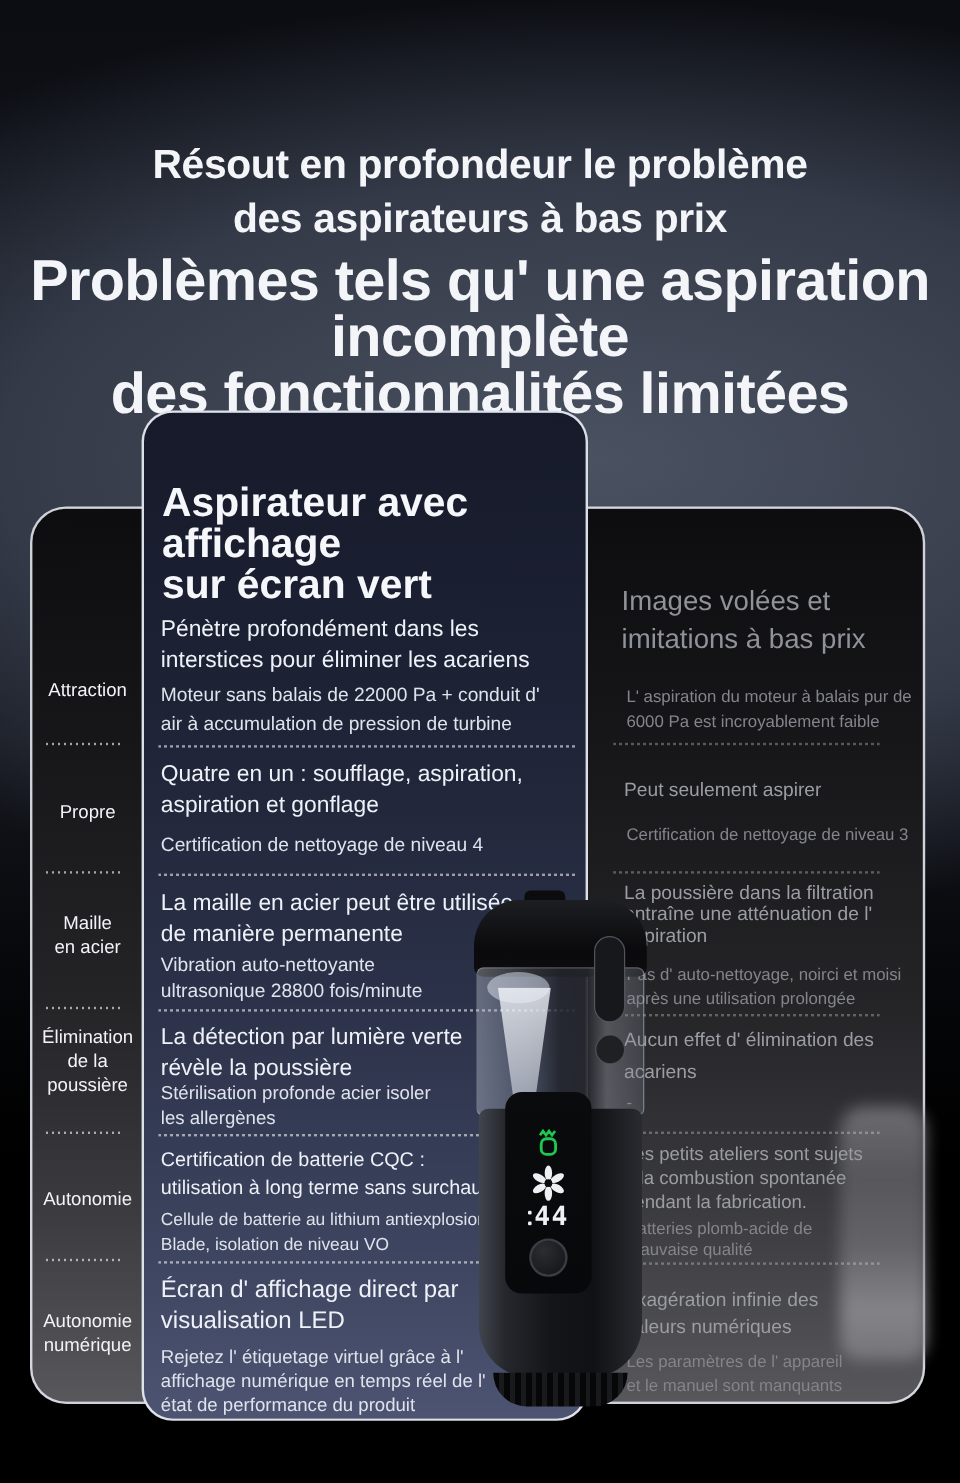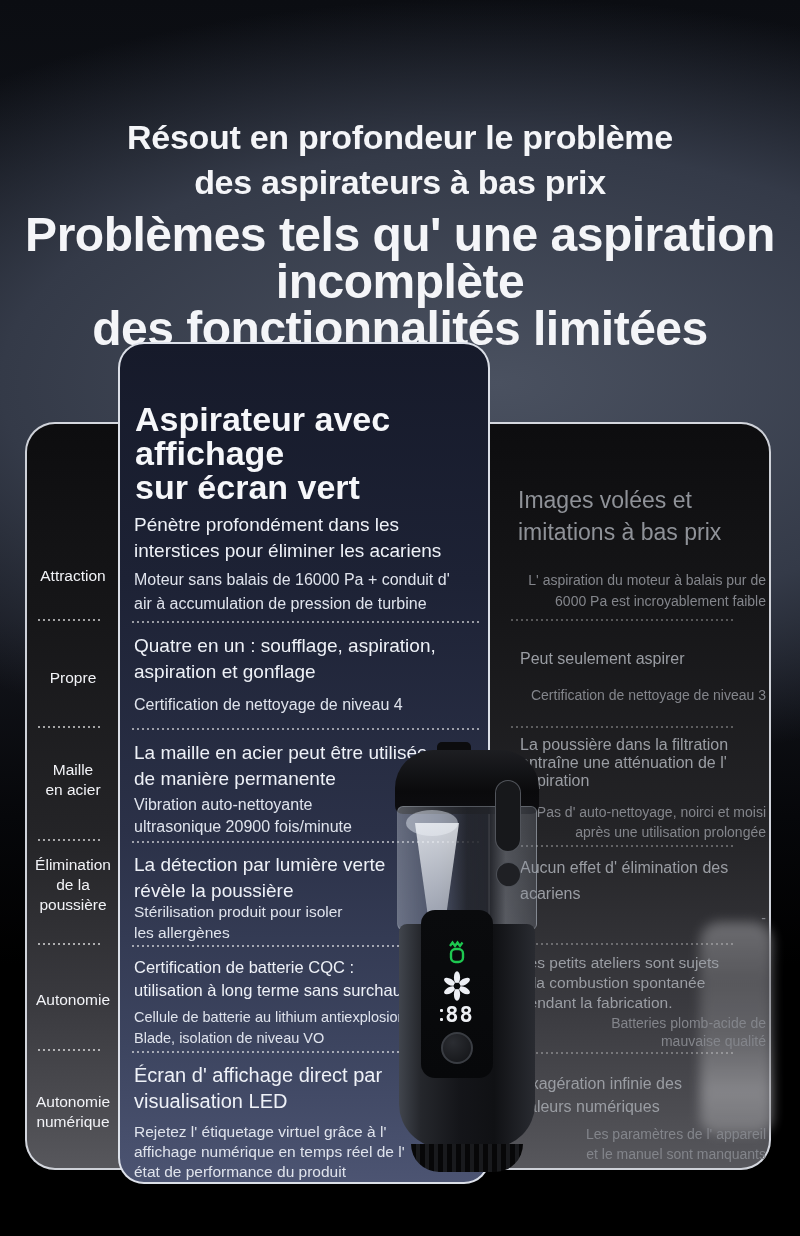--- a/index.html
+++ b/index.html
@@ -32,21 +32,21 @@
   .ctitle{position:absolute;left:15px;top:58px;width:345px;color:#f6f7fa;
       font-size:34px;line-height:34px;font-weight:700;}
   .cs{position:absolute;left:14px;width:352px;color:#eef1f7;font-size:19px;line-height:26px;}
   .cd{position:absolute;left:14px;width:352px;color:#dfe3ec;font-size:16px;line-height:24px;}
   .cdots{position:absolute;left:12px;width:348px;height:2px;
       background-image:repeating-linear-gradient(90deg,rgba(255,255,255,.55) 0 2px,transparent 2px 5px);}
   
   .rtitle{position:absolute;left:518px;top:444px;width:256px;color:#8f9298;
       font-size:23px;line-height:32px;z-index:2;margin-top:40px;}
   .rs{position:absolute;left:520px;width:248px;color:#9a9da3;font-size:16px;line-height:22px;z-index:2;}
-  .rd{position:absolute;left:522px;width:244px;color:#83858b;font-size:14px;line-height:21px;z-index:2;text-align:right;}
+  .rd{position:absolute;left:522px;width:244px;color:#83858b;font-size:14px;line-height:21px;z-index:2;}
   .rdots{position:absolute;left:511px;width:222px;height:2px;z-index:2;
       background-image:repeating-linear-gradient(90deg,rgba(255,255,255,.28) 0 2px,transparent 2px 5px);}
   
   .ghost{position:absolute;left:700px;top:922px;width:72px;height:212px;z-index:2;
       border-radius:20px 20px 16px 16px;filter:blur(6px);opacity:.85;
       background:linear-gradient(180deg,#77777b 0%,#5d5d61 28%,#6b6b6f 55%,#8f8f93 80%,#7c7c80 100%);}
   
   .vac{position:absolute;left:395px;top:742px;width:144px;height:432px;z-index:5;}
   .vac-nub{position:absolute;left:42px;top:0;width:34px;height:16px;background:#0c0c0e;border-radius:5px 5px 0 0;}
   .vac-cap{position:absolute;left:0;top:8px;width:144px;height:64px;border-radius:38px 38px 8px 8px;
@@ -108,38 +108,38 @@
   <div class="sdots" style="top:1049px"></div>
   <div class="slabel t" style="top:1092px">Autonomie
 numérique</div>
 
   <div class="card">
     <div class="ctitle t">Aspirateur avec affichage
 sur écran vert</div>
 
     <div class="cs t" style="top:168px">Pénètre profondément dans les
 interstices pour éliminer les acariens</div>
-    <div class="cd t" style="top:224px">Moteur sans balais de 16000 Pa + conduit d'
+    <div class="cd t" style="top:224px">Moteur sans balais de 22000 Pa + conduit d'
 air à accumulation de pression de turbine</div>
     <div class="cdots" style="top:277px"></div>
 
     <div class="cs t" style="top:289px">Quatre en un : soufflage, aspiration,
 aspiration et gonflage</div>
     <div class="cd t" style="top:349px">Certification de nettoyage de niveau 4</div>
     <div class="cdots" style="top:384px"></div>
 
     <div class="cs t" style="top:396px">La maille en acier peut être utilisée
 de manière permanente</div>
     <div class="cd t" style="top:450px;line-height:22px">Vibration auto-nettoyante
-ultrasonique 20900 fois/minute</div>
+ultrasonique 28800 fois/minute</div>
     <div class="cdots" style="top:497px"></div>
 
     <div class="cs t" style="top:508px">La détection par lumière verte
 révèle la poussière</div>
-    <div class="cd t" style="top:557px;font-size:15.5px;line-height:21px">Stérilisation produit pour isoler
+    <div class="cd t" style="top:557px;font-size:15.5px;line-height:21px">Stérilisation profonde acier isoler
 les allergènes</div>
     <div class="cdots" style="top:601px"></div>
 
     <div class="cs t" style="top:612px;font-size:16.5px;line-height:23px">Certification de batterie CQC :
 utilisation à long terme sans surchauffe</div>
     <div class="cd t" style="top:663px;font-size:14.5px;line-height:21px">Cellule de batterie au lithium antiexplosion
 Blade, isolation de niveau VO</div>
     <div class="cdots" style="top:707px"></div>
 
     <div class="cs t" style="top:718px;font-size:20px;line-height:26px">Écran d' affichage direct par
@@ -208,20 +208,20 @@
           <ellipse cx="16" cy="7.5" rx="3.1" ry="6.2" transform="rotate(240 16 16)"></ellipse>
           <ellipse cx="16" cy="7.5" rx="3.1" ry="6.2" transform="rotate(300 16 16)"></ellipse>
         </g>
         <circle cx="16" cy="16" r="3.2" fill="#0a0b0d"></circle>
       </svg>
       <div class="vac-digits">
         <span class="vac-colon">
             <i></i>
             <i></i>
           </span>
-          <span>88</span>
+          <span>44</span>
       </div>
       <div class="vac-power"></div>
     </div>
     <div class="vac-base"></div>
   </div>
 
 </div>
 
 </body></html>

